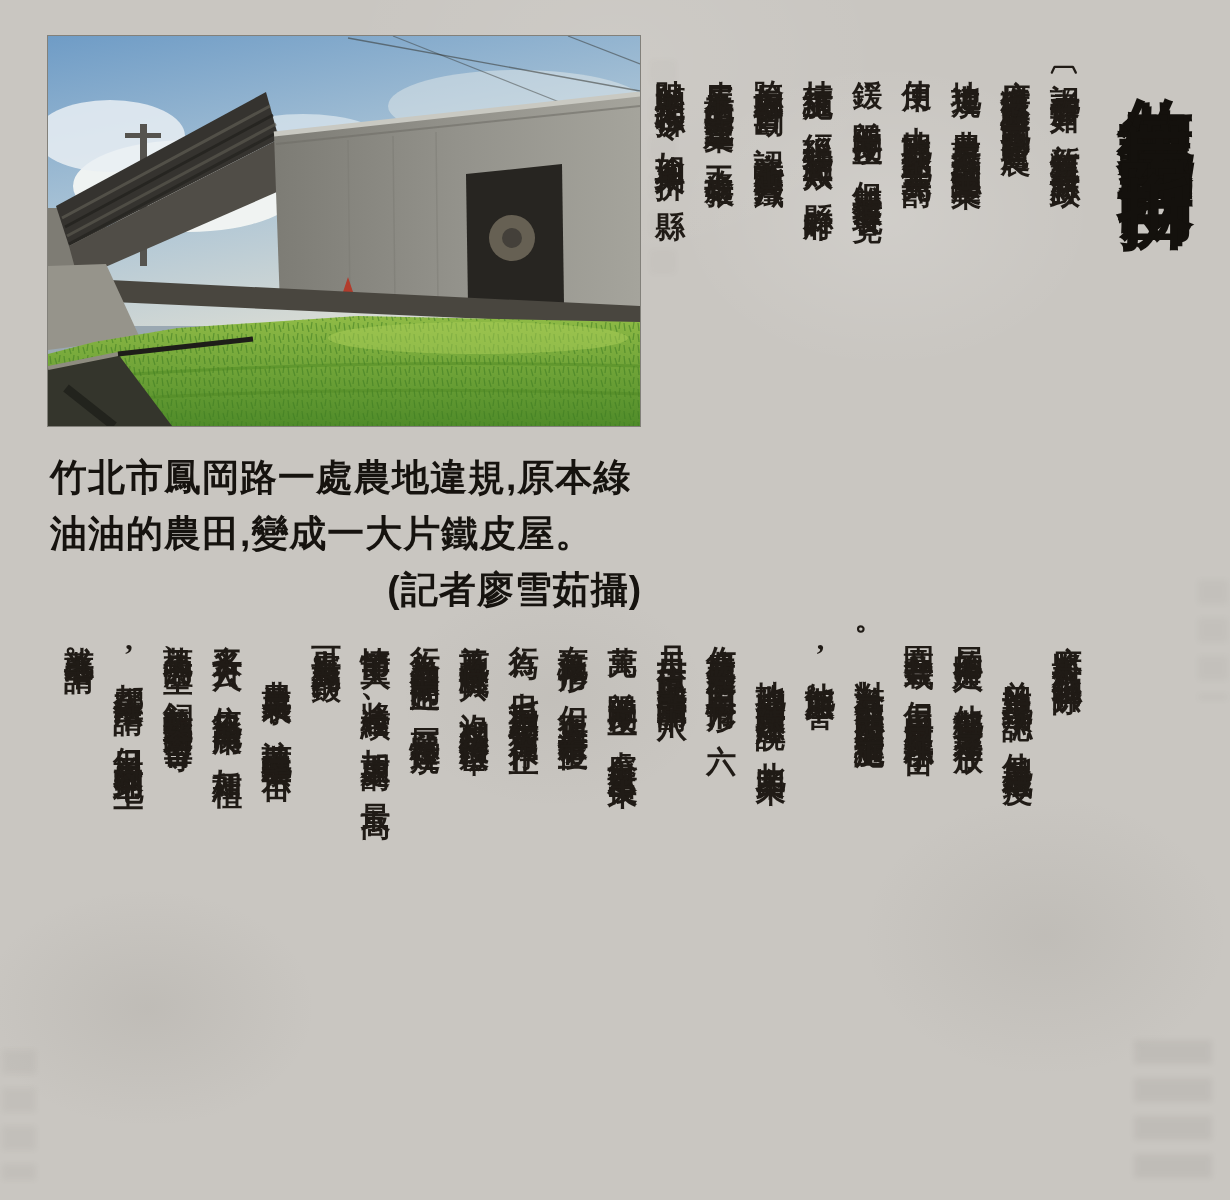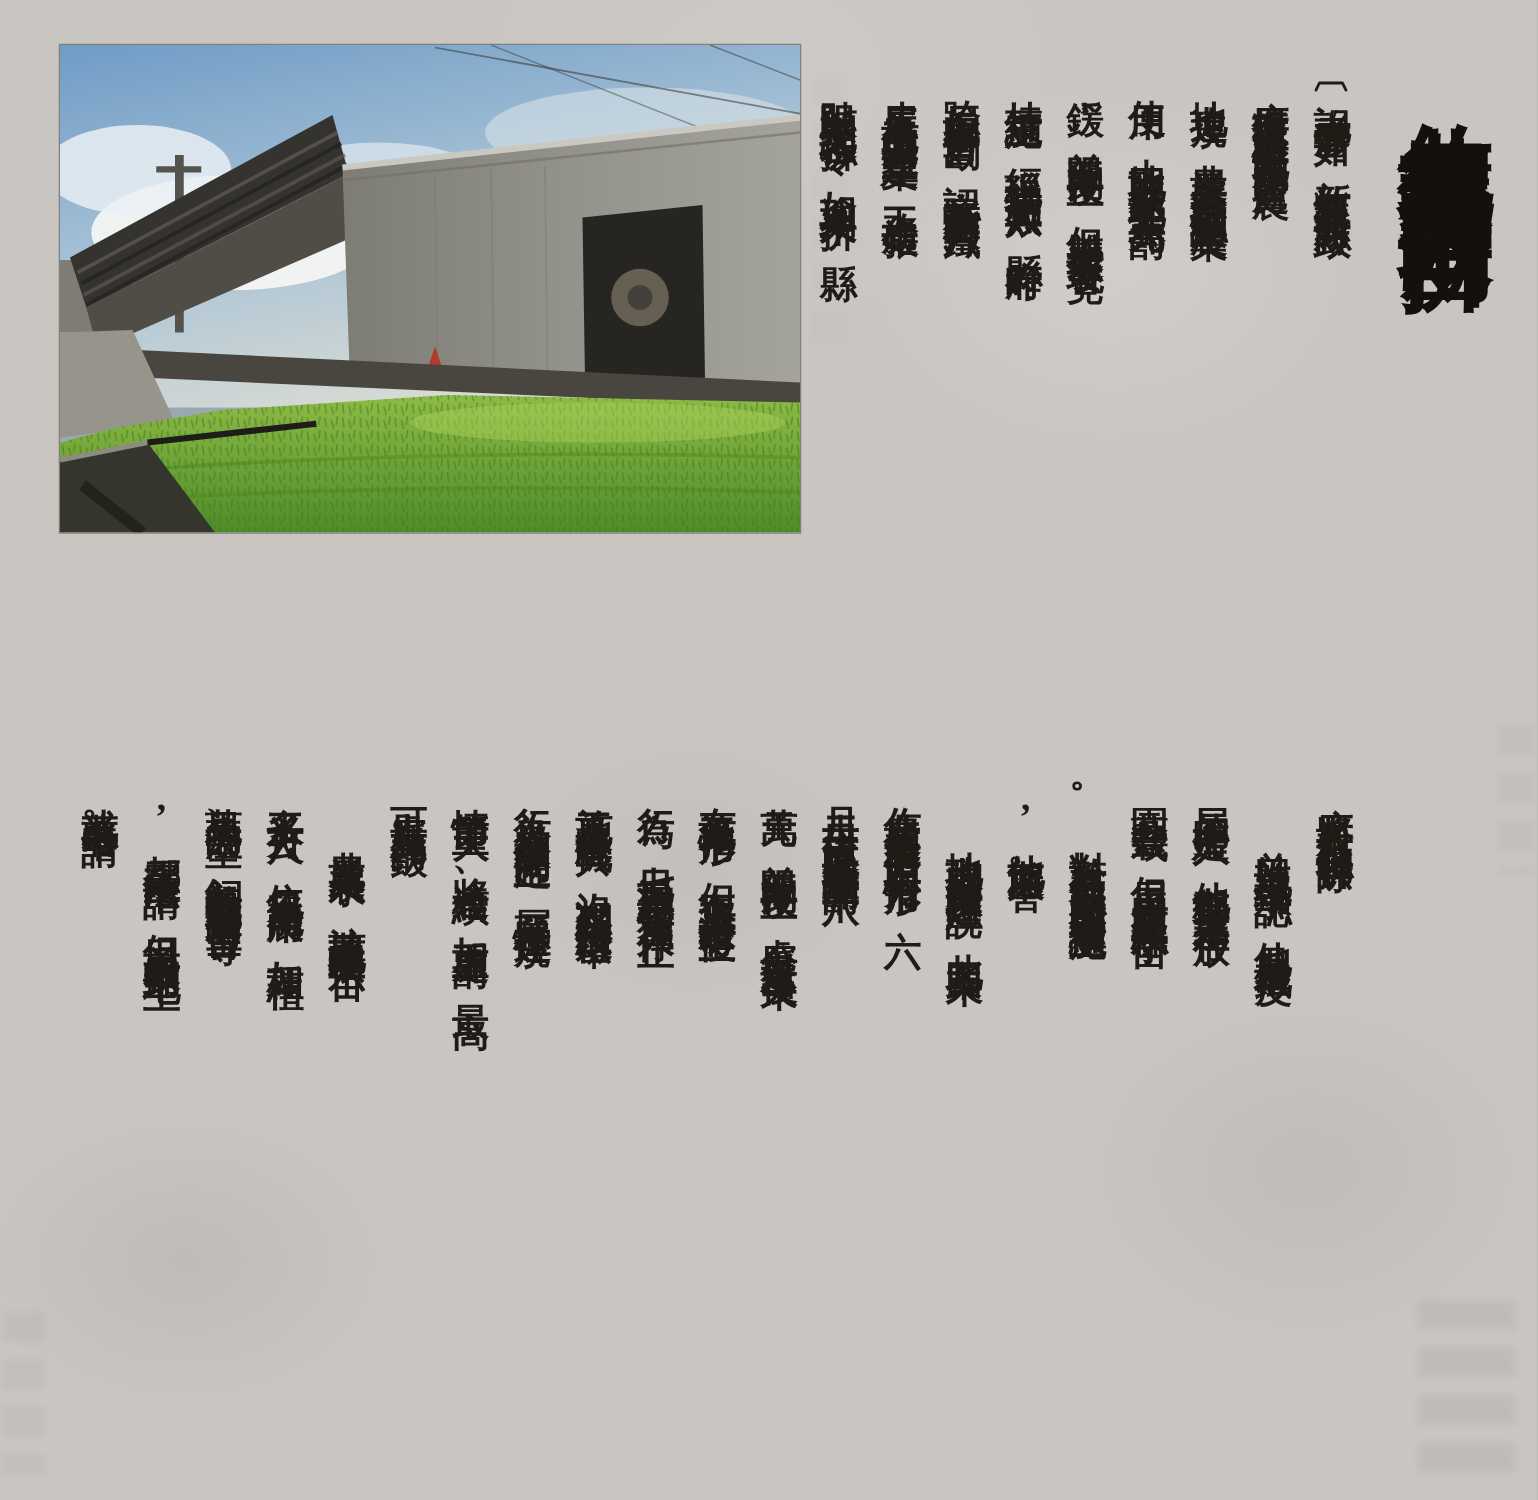--- a/index.html
+++ b/index.html
@@ -193,19 +193,24 @@
       <path d="M40,365 Q300,348 592,358" stroke="#47821f" stroke-width="3" opacity="0.35" fill="none"></path>
 
       <polygon points="0,332 70,318 124,390 0,390" fill="#34352c"></polygon>
       <path d="M18,352 L66,390" stroke="#22231d" stroke-width="9" fill="none"></path>
       <path d="M0,332 L70,318" stroke="#8e8c80" stroke-width="4" fill="none"></path>
 
       <path d="M70,318 L205,303" stroke="#1e1d19" stroke-width="5" fill="none"></path>
     </svg>
   </figure>
 
+  <div class="caption">
+    <div>竹北市鳳岡路一處農地違規,原本綠</div>
+    <div>油油的農田,變成一大片鐵皮屋。</div>
+    <div class="credit">(記者廖雪茹攝)</div>
+  </div>
 
   <div class="ghost ghost-a"></div>
   <div class="ghost ghost-b"></div>
   <div class="ghost ghost-c"></div>
   <div class="ghost ghost-d"></div>
 
 </div>
 
 </body></html>

